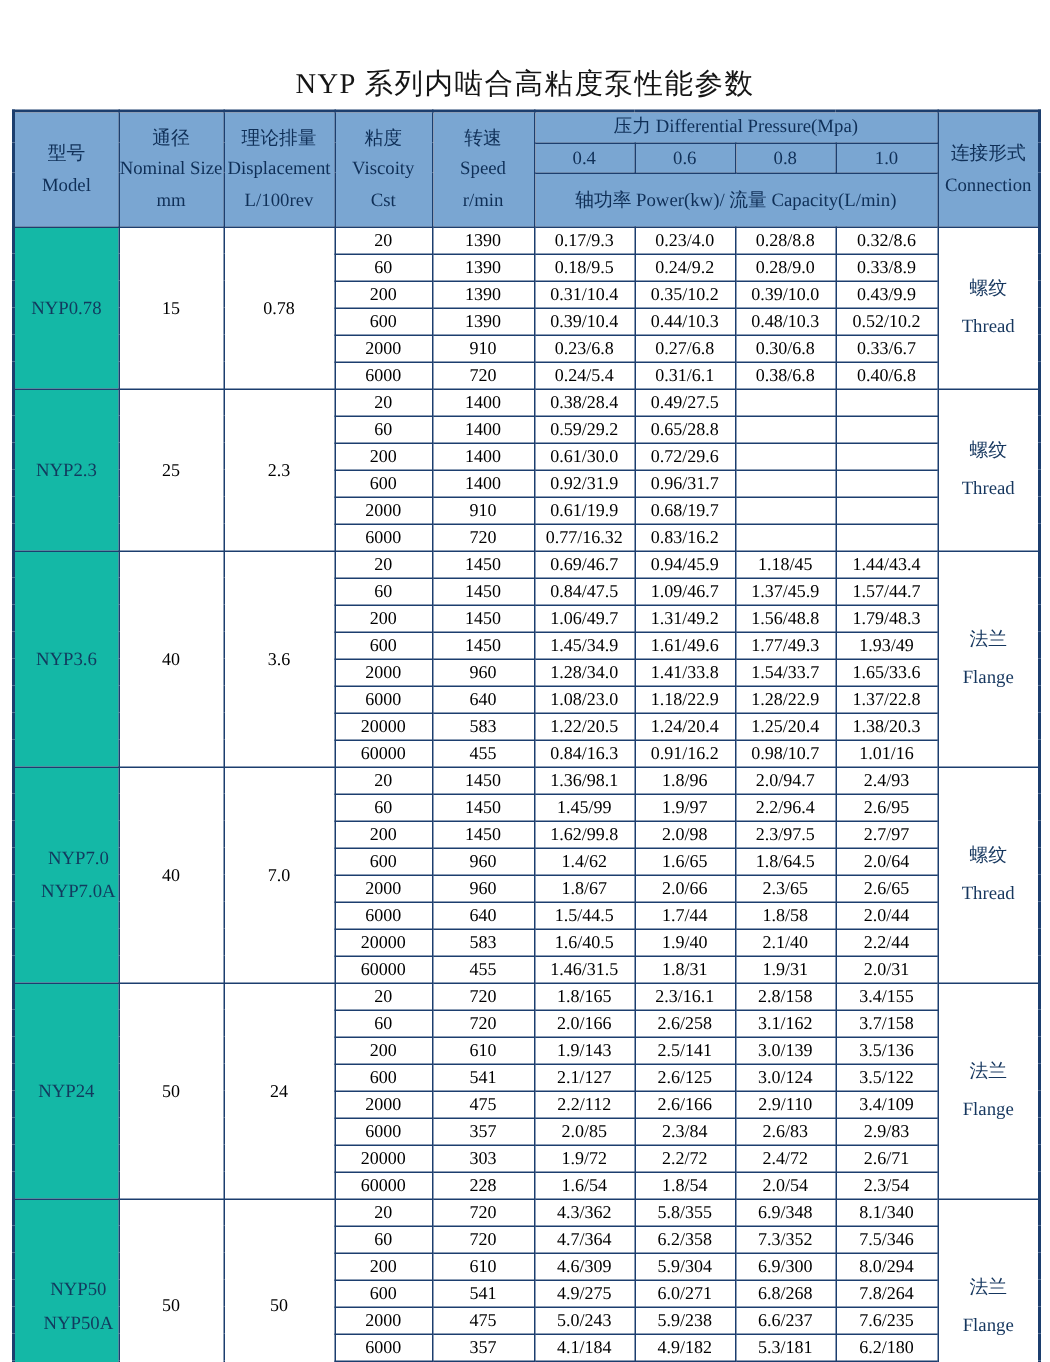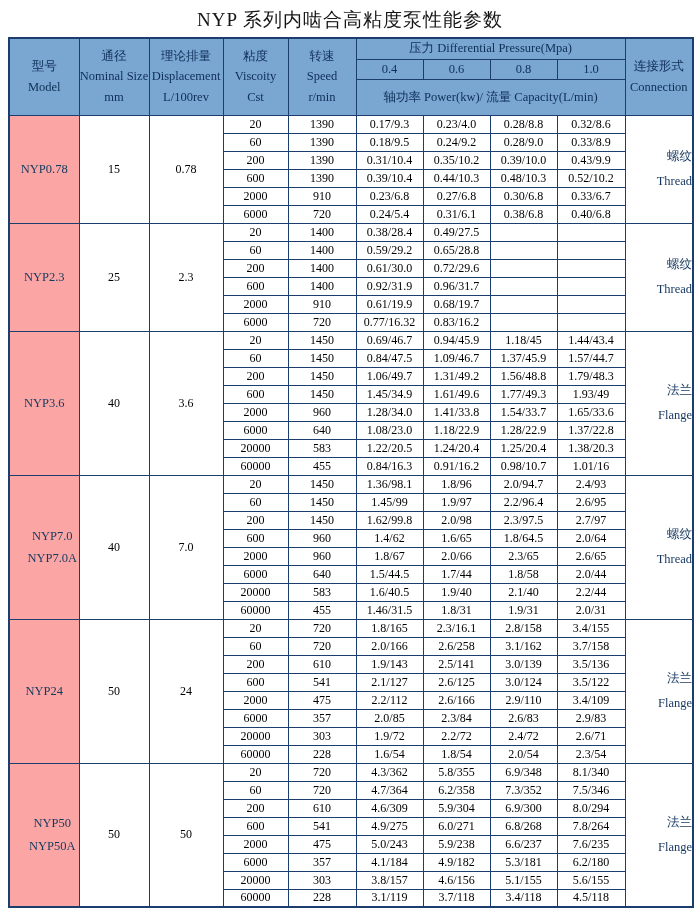--- a/index.html
+++ b/index.html
@@ -1,29 +1,29 @@
 <!DOCTYPE html>
 <html><head>
 <meta charset="utf-8">
 <style>
   html,body{margin:0;padding:0;background:#ffffff;}
   body{width:700px;height:908px;font-family:"Liberation Serif","DejaVu Serif",serif;color:#111;}
-  .title{height:30px;padding-top:7px;text-align:center;font-size:19px;letter-spacing:1px;color:#151515;}
+  .title{height:30px;padding-top:7px;text-align:center;font-size:19px;letter-spacing:1px;color:#151515;margin-top:36px;}
   table{border-collapse:collapse;table-layout:fixed;width:684px;margin-left:8px;border:2px solid #1c3e6e;}
   th,td{border:1px solid #1c3e6e;text-align:center;vertical-align:middle;padding:0;overflow:hidden;}
   th.hd{background:#7aa6d2;color:#0f2f57;font-weight:normal;font-size:12.5px;}
   th.hd .ln{line-height:1.65;}
   tr.h1{height:21px;}
   tr.h2{height:20px;}
   tr.h3{height:36px;}
   tbody tr{height:18px;}
   tbody td{font-size:12px;background:#ffffff;color:#000;}
-  td.model-cell{background:#fca5a5;color:#123a5e;font-size:12.5px;}
+  td.model-cell{background:#14b8a6;color:#123a5e;font-size:12.5px;}
   td.model-cell .ln{line-height:1.8;margin-left:16px;}
-  td.conn-cell{font-size:12.5px;color:#15365e;text-align:right;}
+  td.conn-cell{font-size:12.5px;color:#15365e;}
   td.conn-cell .ln{line-height:2.0;}
 </style>
 </head>
 <body>
 
 <div class="title">NYP 系列内啮合高粘度泵性能参数</div>
 
 <table>
   <colgroup>
     <col style="width:70px">

